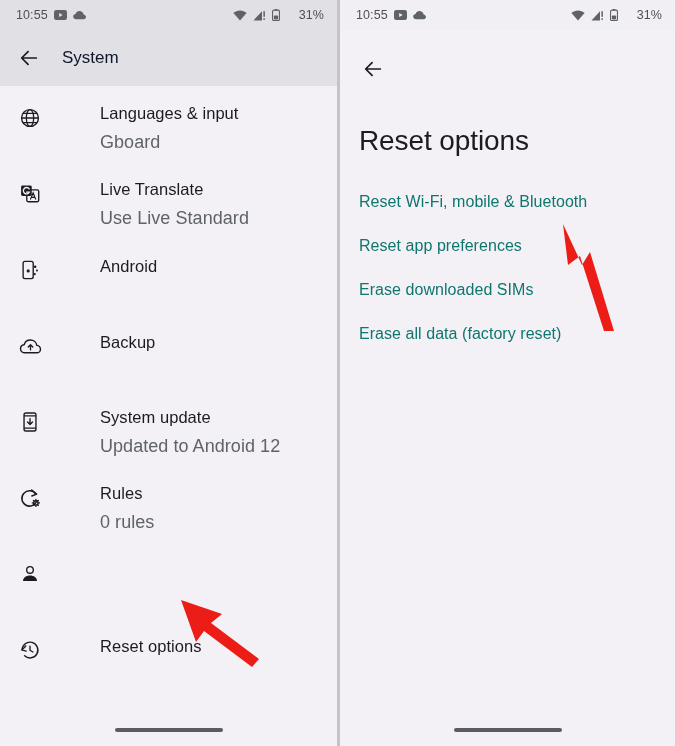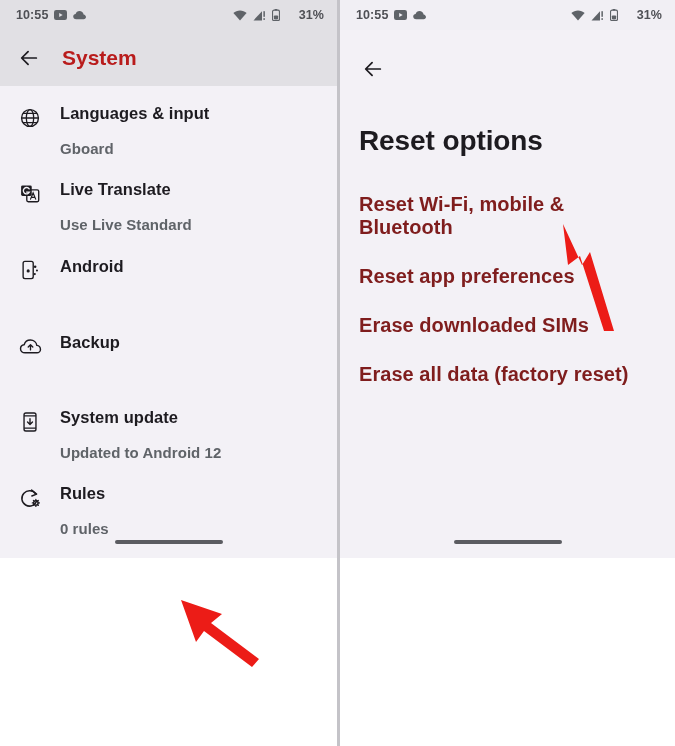--- a/index.html
+++ b/index.html
@@ -17,24 +17,23 @@
     width: 675px;
     height: 746px;
     overflow: hidden;
     background: #ffffff;
   }
 
   
   .panel {
     position: absolute;
     top: 0;
-    height: 558px;
+    height: 746px;
     overflow: hidden;
     background: #f3f1f6;
-    font-weight: bold;
   }
   #panel-left  { left: 0;   width: 337px; }
   #panel-right { left: 340px; width: 335px; }
 
   .panel-divider {
     position: absolute;
     top: 0;
     left: 337px;
     width: 3px;
     height: 746px;
@@ -82,22 +81,22 @@
   }
   .appbar .back-btn {
     width: 46px;
     display: flex;
     align-items: center;
     justify-content: center;
     margin-left: 6px;
     cursor: pointer;
   }
   .appbar .appbar-title {
-    font-size: 21px;
-    color: #b91c1c;
+    font-size: 17px;
+    color: #0f172a;
     margin-left: 10px;
   }
 
   
   .back-bare {
     position: absolute;
     top: 48px;
     left: 12px;
     width: 42px;
     height: 42px;
@@ -117,40 +116,41 @@
     background: #f3f1f6;
     padding-top: 8px;
     box-sizing: border-box;
   }
   .setting-row {
     display: flex;
     align-items: flex-start;
     min-height: 58px;
     padding: 9px 16px 9px 0;
     cursor: pointer;
+    gap: 40px;
   }
   .setting-icon {
     width: 60px;
     min-width: 60px;
     display: flex;
     justify-content: center;
     padding-top: 4px;
   }
   .setting-texts { display: flex; flex-direction: column; padding-top: 0px; }
   .setting-title {
     font-size: 16.5px;
     color: #1d1b20;
     line-height: 21px;
     letter-spacing: .05px;
   }
   .setting-sub {
-    font-size: 15px;
+    font-size: 18px;
     color: #5f6368;
     line-height: 17px;
-    margin-top: 16px;
+    margin-top: 10px;
     letter-spacing: .05px;
   }
   .setting-row.no-sub .setting-texts { padding-top: 1px; }
 
   
   .reset-page {
     position: absolute;
     top: 96px;
     left: 0;
     right: 0;
@@ -158,22 +158,22 @@
   }
   .reset-heading {
     font-size: 28px;
     color: #1d1b20;
     padding: 28px 24px 0 19px;
     letter-spacing: -.1px;
     line-height: 34px;
   }
   .reset-list { margin-top: 22px; }
   .reset-item {
-    font-size: 20px;
-    color: #7f1d1d;
+    font-size: 16px;
+    color: #0f766e;
     padding: 13px 20px 13px 19px;
     letter-spacing: .05px;
     cursor: pointer;
   }
 
   
   .nav-pill {
     position: absolute;
     bottom: 14px;
     left: 50%;

